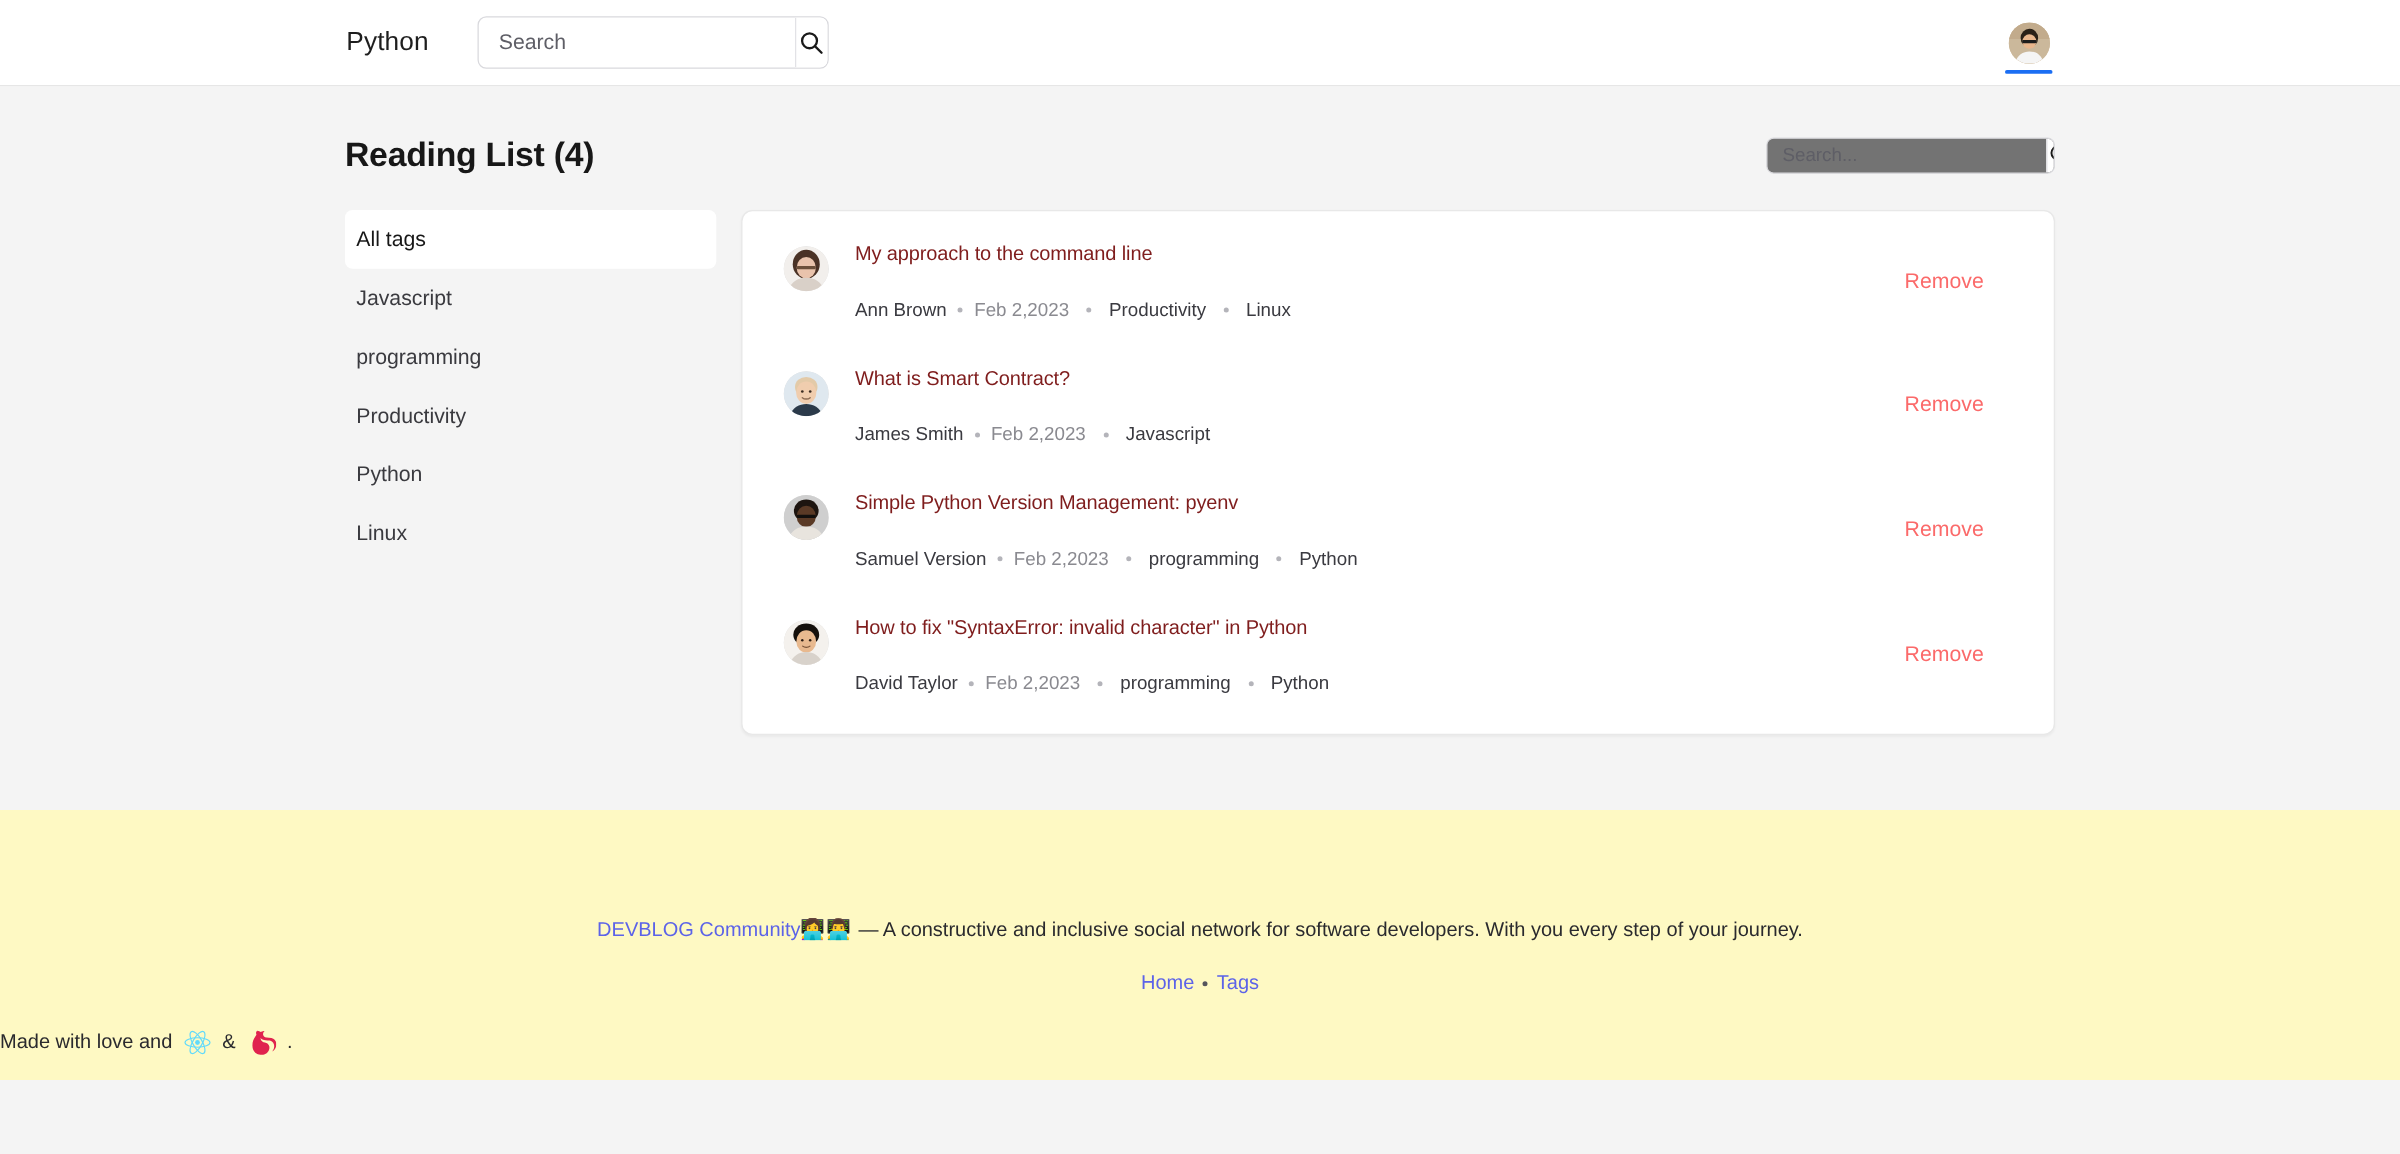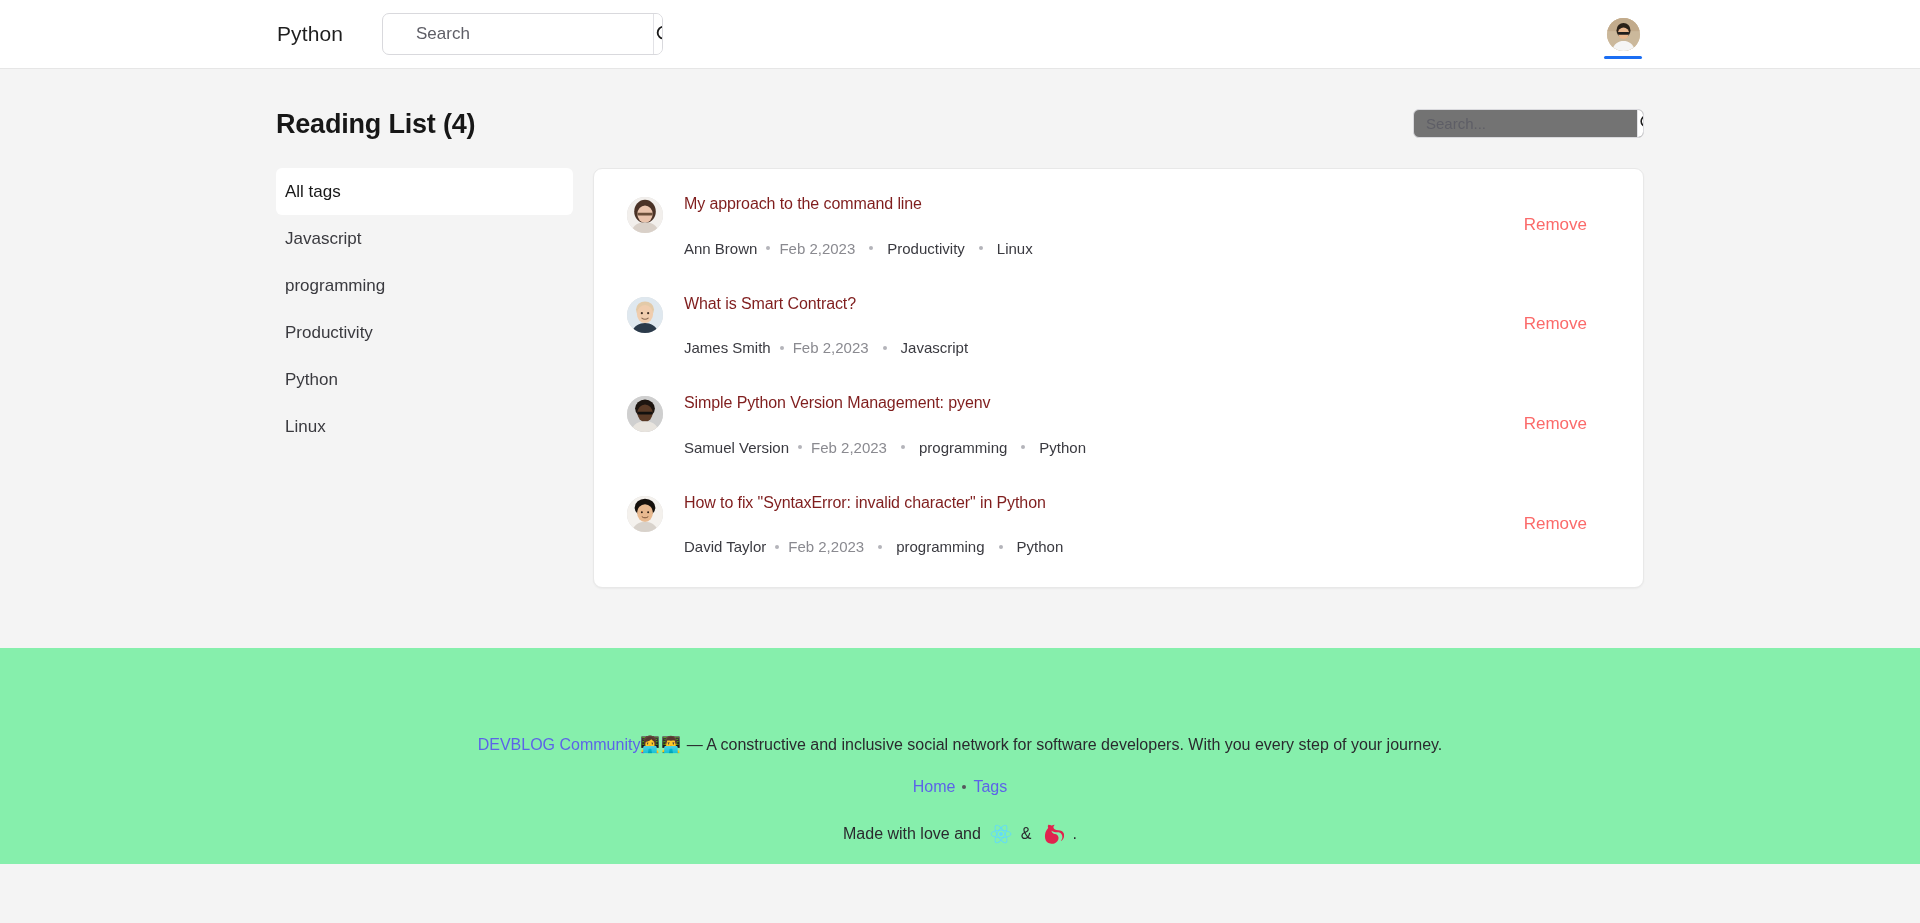--- a/index.html
+++ b/index.html
@@ -33,21 +33,20 @@
   .topsearch {
     margin-left: 39px;
     display: flex;
     align-items: stretch;
     width: 281px;
     height: 42px;
     border: 1px solid #d9d9dd;
     border-radius: 7px;
     background: #fff;
     overflow: hidden;
-    padding-left: 17px;
   }
   .topsearch input {
     flex: 1;
     border: none;
     outline: none;
     padding: 0 16px;
     font-size: 17px;
     font-family: "Liberation Sans", sans-serif;
     color: #1a1a1a;
     background: transparent;
@@ -92,20 +91,21 @@
   }
 
   
   .main {
     background: #f4f4f4;
     height: 579px;
     position: relative;
   }
   .page-head {
     display: flex;
+    align-items: center;
     justify-content: space-between;
     padding: 40px 0 0 0;
     margin: 0 276px;
   }
   .page-title {
     font-size: 27px;
     font-weight: bold;
     color: #171717;
     letter-spacing: -.2px;
   }
@@ -229,21 +229,21 @@
     color: #fb6a6a;
     font-size: 17px;
     font-family: Liberation Sans, sans-serif;
     cursor: pointer;
     padding: 4px 6px;
     white-space: nowrap;
   }
 
   
   .footer {
-    background: #86efac;
+    background: #fef9c3;
     height: 216px;
     padding-top: 84px;
     text-align: center;
     font-size: 16px;
     color: #2a2a2e;
   }
   .footer-line1 { line-height: 1.6; }
   .footer-link {
     color: #5c63e8;
     text-decoration: none;
@@ -256,21 +256,20 @@
     align-items: center;
     justify-content: center;
     gap: 0;
     font-size: 16px;
   }
   .footer-nav .dot { background: #55555c; margin: 0 7px; width:4px; height:4px; }
   .footer-made {
     margin-top: 27px;
     display: flex;
     align-items: center;
-    justify-content: center;
     gap: 9px;
     font-size: 16px;
     color: #2a2a2e;
   }
   .logo-react, .logo-nest { display: block; }
 </style>
 </head>
 <body>
 
 <div class="topbar">

